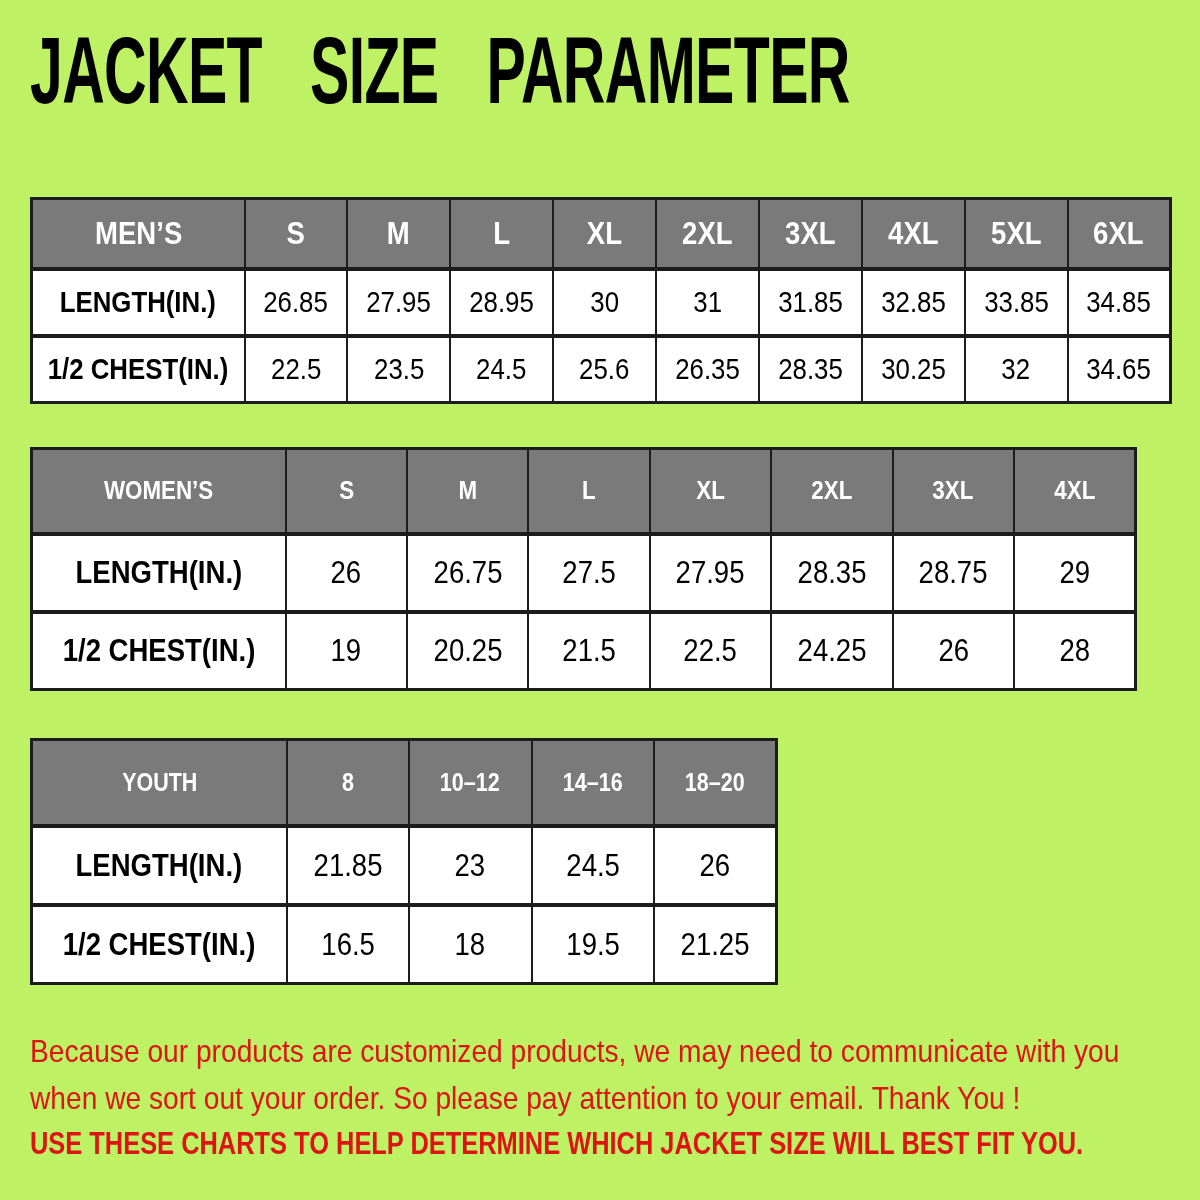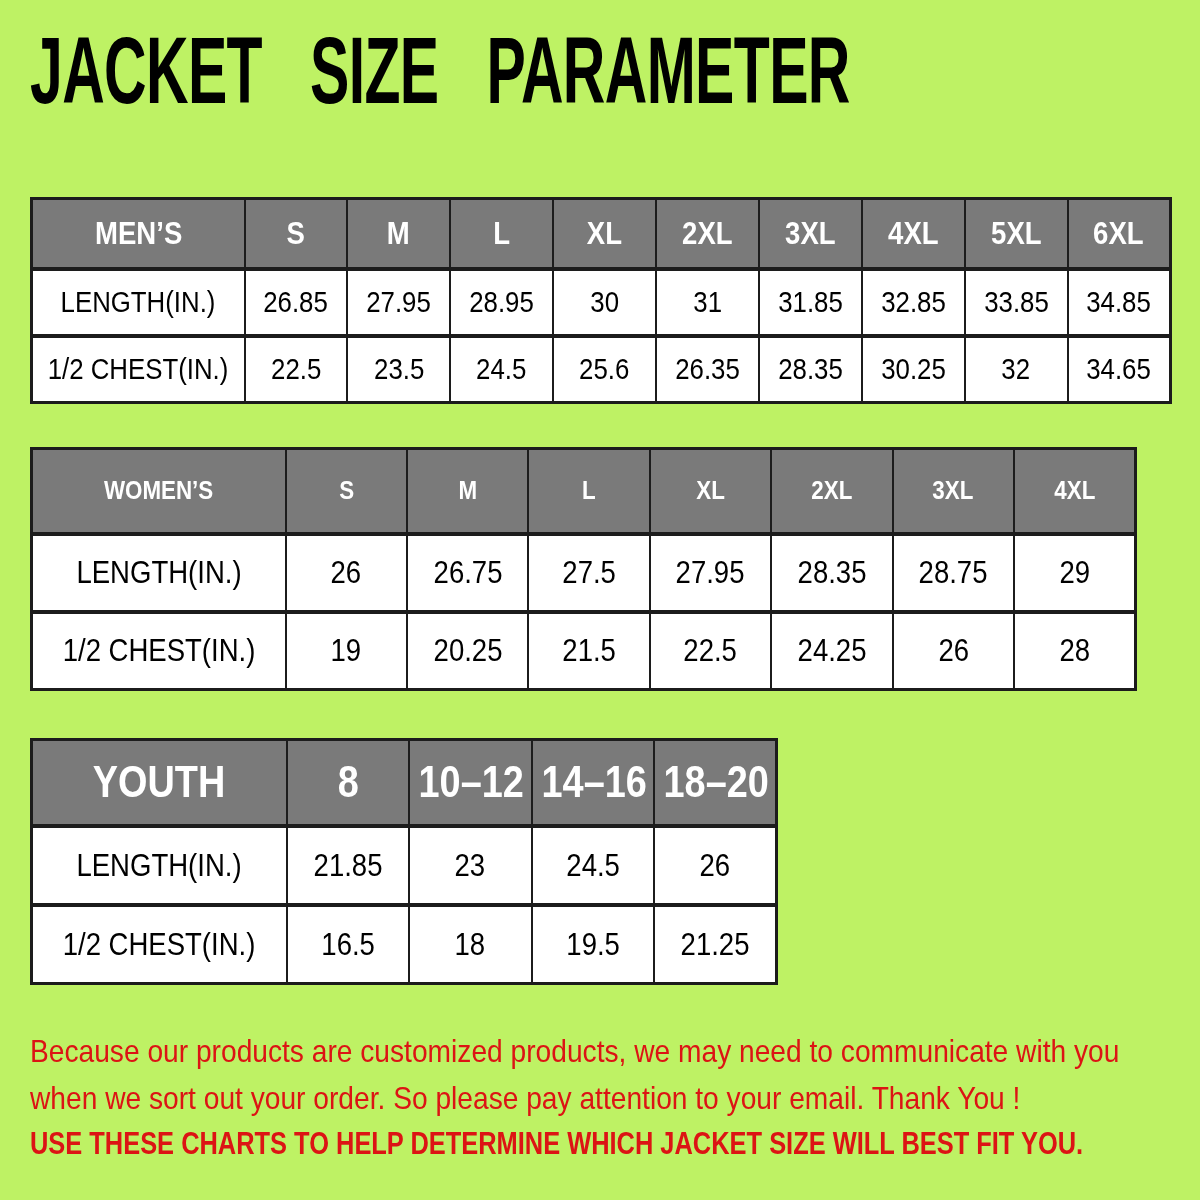--- a/index.html
+++ b/index.html
@@ -45,36 +45,36 @@
   th,td{
     border:2px solid var(--border);
     text-align:center;vertical-align:middle;padding:0;
     overflow:hidden;
   }
   thead th{
     background:var(--hdr);color:#fff;font-weight:bold;
     border-bottom:4px solid var(--border);
   }
   tbody tr + tr td{border-top:4px solid var(--border);}
-  td.rowlabel{font-weight:normal;}
+  td.rowlabel{font-weight:bold;}
   .cnd{display:inline-block;transform:scaleX(0.86);transform-origin:center center;white-space:nowrap;}
 
   .tbl-mens{top:197px;width:1142px;}
   .tbl-mens th:first-child, .tbl-mens td:first-child{width:213px;}
   .tbl-mens thead th{height:70px;font-size:32px;}
   .tbl-mens tbody td{height:67px;font-size:30px;}
 
   .tbl-womens{top:447px;width:1107px;}
   .tbl-womens th:first-child, .tbl-womens td:first-child{width:254px;}
   .tbl-womens thead th{height:85px;font-size:26px;}
   .tbl-womens tbody td{height:78px;font-size:32px;}
 
   .tbl-youth{top:738px;width:748px;}
   .tbl-youth th:first-child, .tbl-youth td:first-child{width:255px;}
-  .tbl-youth thead th{height:86px;font-size:44px;}
+  .tbl-youth thead th{height:86px;font-size:25px;}
   .tbl-youth tbody td{height:79px;font-size:32px;}
 
   
   .footer1{position:absolute;left:30px;top:1028px;color:var(--red);}
   .footer1 .f-line{
     font-size:32px;line-height:47px;font-weight:normal;
     white-space:nowrap;width:max-content;
     transform:scaleX(0.88);transform-origin:left top;
   }
   .footer2{

